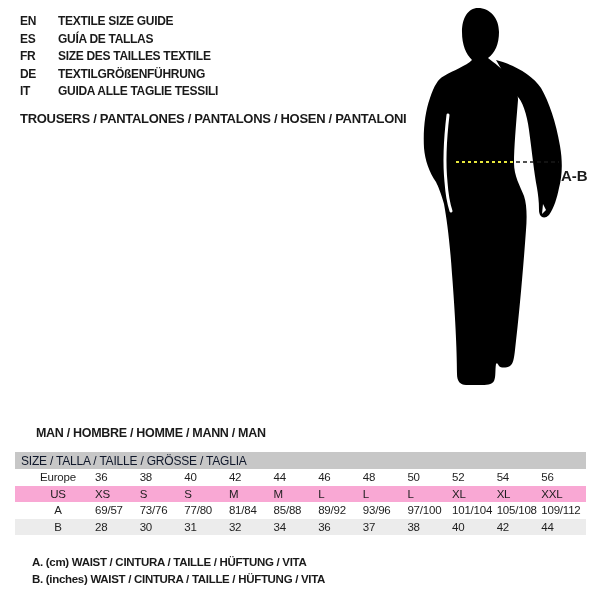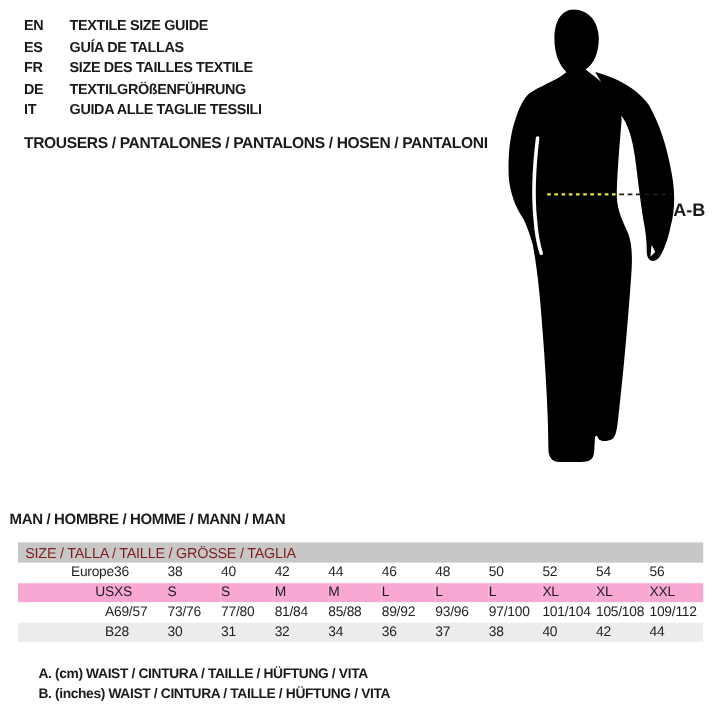--- a/index.html
+++ b/index.html
@@ -26,38 +26,38 @@
   }
 
   
   .figure-wrap { position: absolute; left: 410px; top: 0; width: 190px; height: 400px; }
   .ab-label {
     position: absolute; left: 561px; top: 155px;
     font-weight: bold; font-size: 15px; letter-spacing: 0; margin-top: 12px;
   }
 
   .section-title {
-    position: absolute; left: 8px; top: 426px;
+    position: absolute; left: 36px; top: 426px;
     font-weight: bold; font-size: 12.5px; letter-spacing: -0.3px;
   }
 
   
   .size-table {
     position: absolute; left: 15px; top: 452px; width: 571px;
     border-collapse: collapse; table-layout: fixed;
     font-size: 11.5px; letter-spacing: -0.2px; color: #1e1e1e;
   }
   .size-table col.label-col { width: 80px; }
   .size-table td, .size-table th { padding: 0; font-weight: normal; }
   .size-table .hdr {
     height: 17px; text-align: left; padding-left: 6px;
-    font-size: 12px; color: #7f1d1d;
+    font-size: 12px; color: #0f172a;
   }
   .size-table tr.data-row { height: 16.5px; }
-  .size-table tr.data-row th { text-align: right; padding-left: 6px; }
+  .size-table tr.data-row th { text-align: center; padding-left: 6px; }
   .size-table tr.data-row td { text-align: left; }
 
   .footnote { position: absolute; left: 32px; font-weight: bold; font-size: 11.5px; letter-spacing: -0.3px; }
   .footnote.a { top: 556px; }
   .footnote.b { top: 573px; }
 </style>
 </head>
 <body>
 
 <div class="lang-list">

